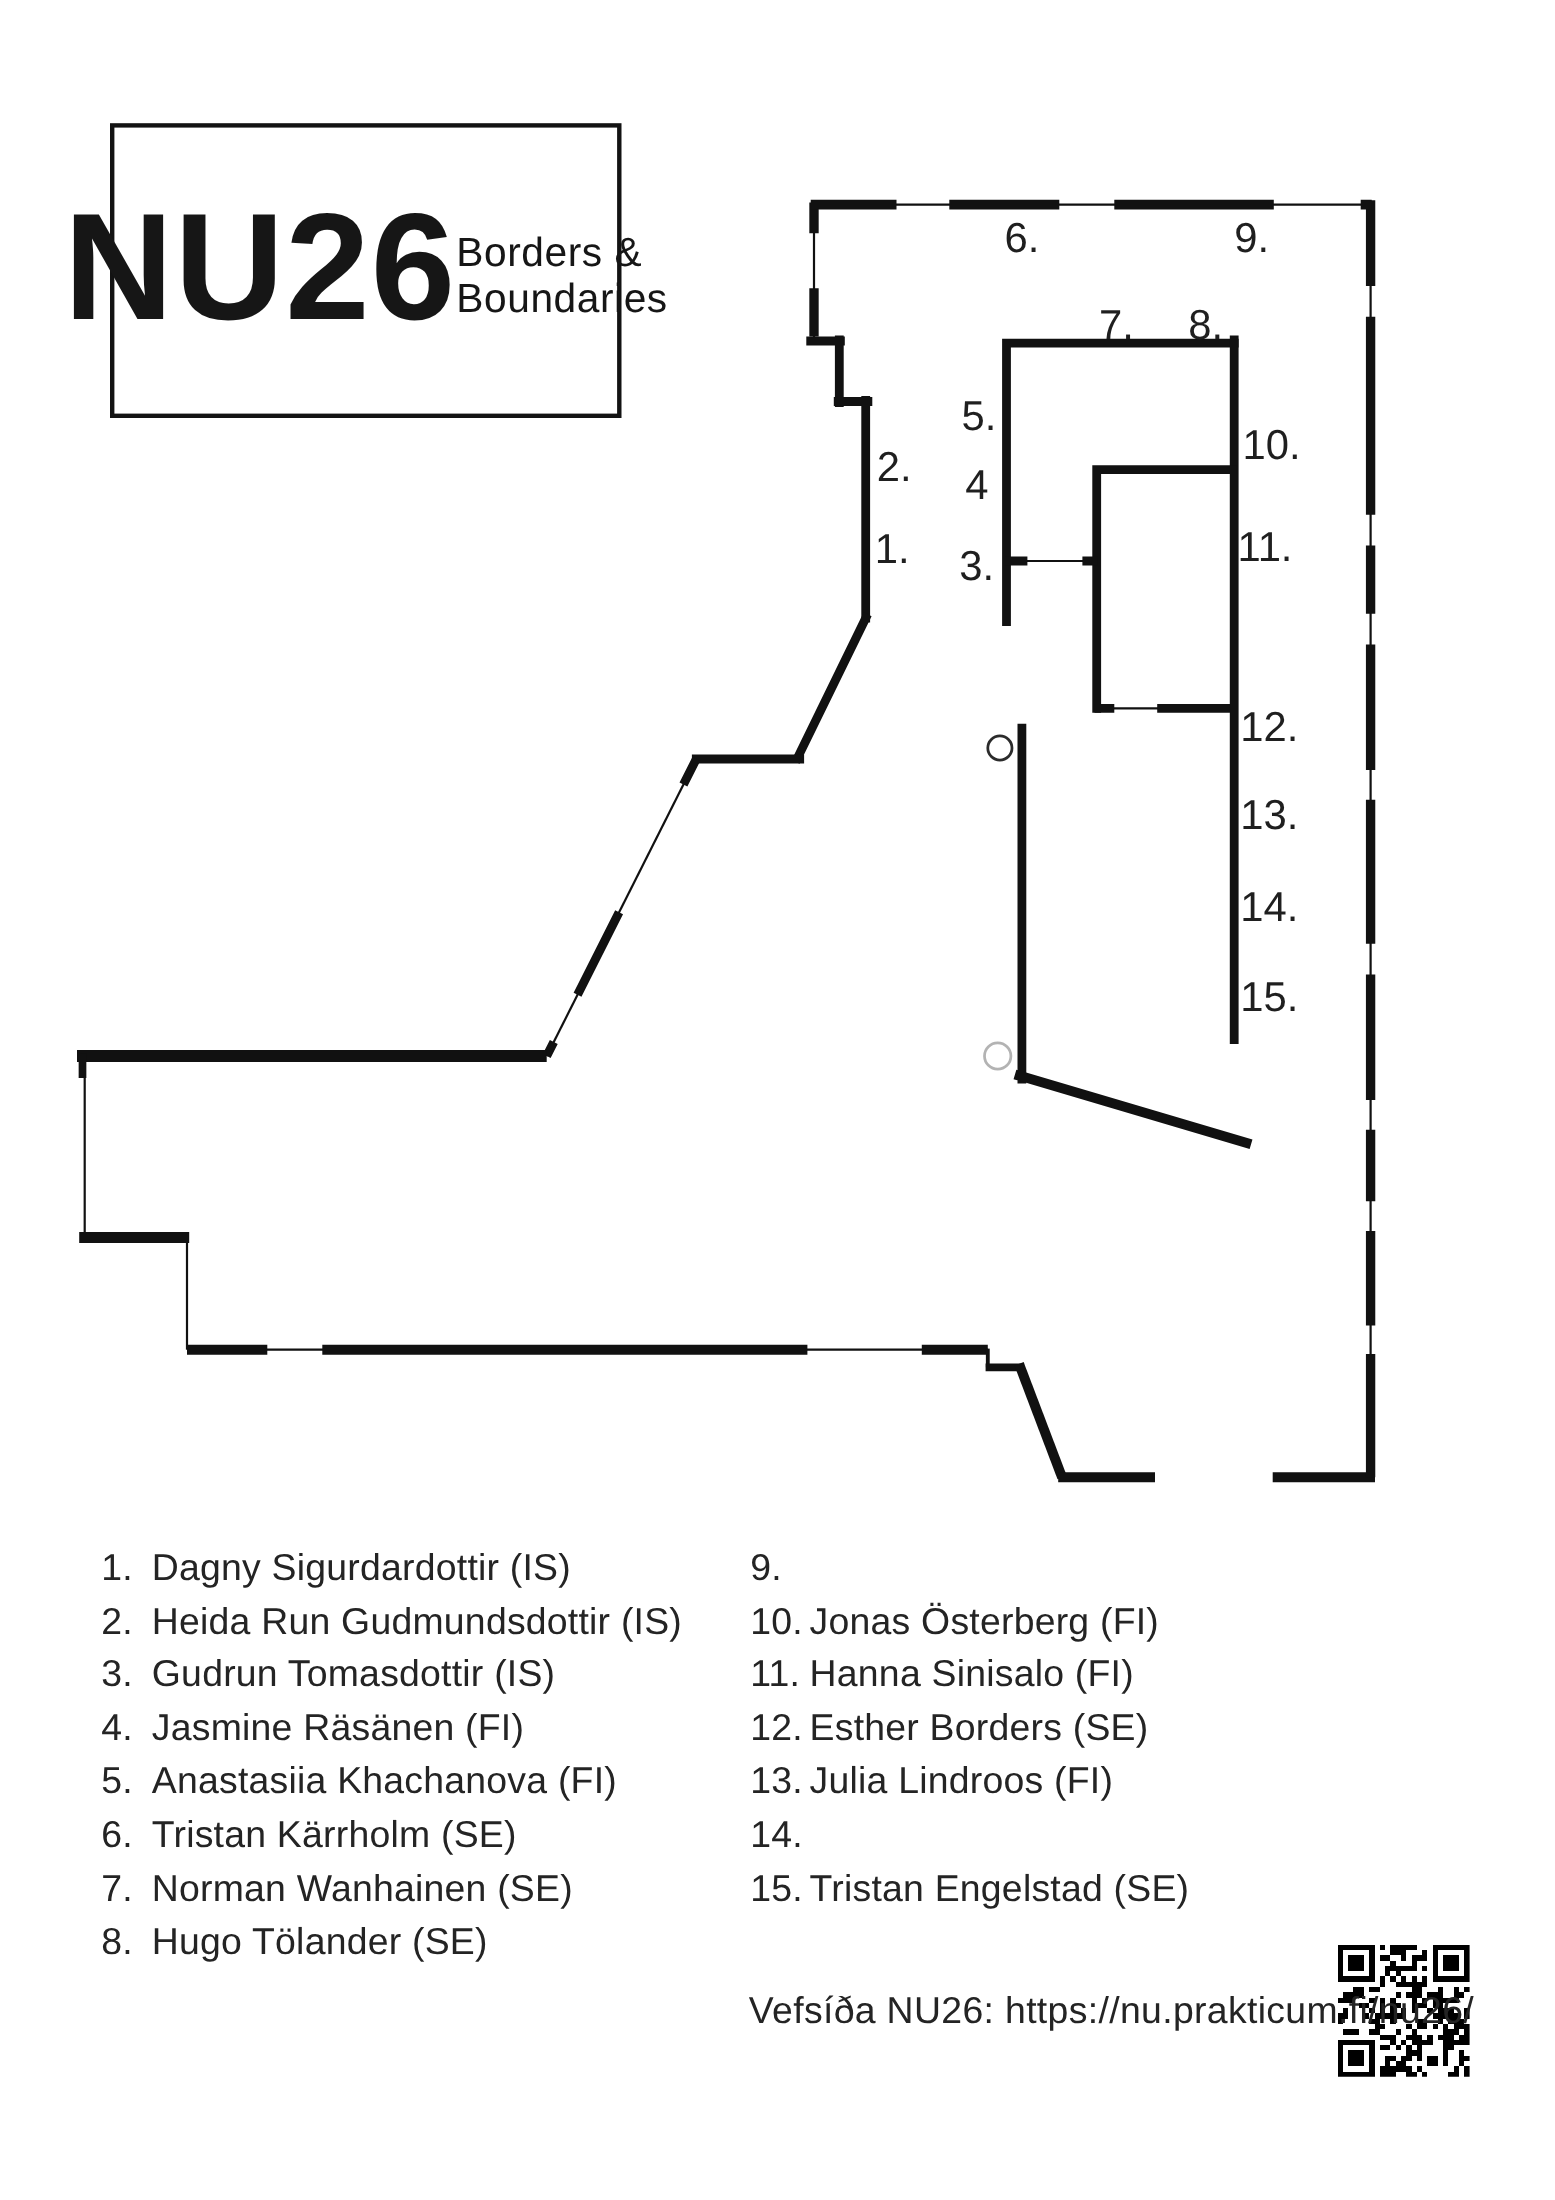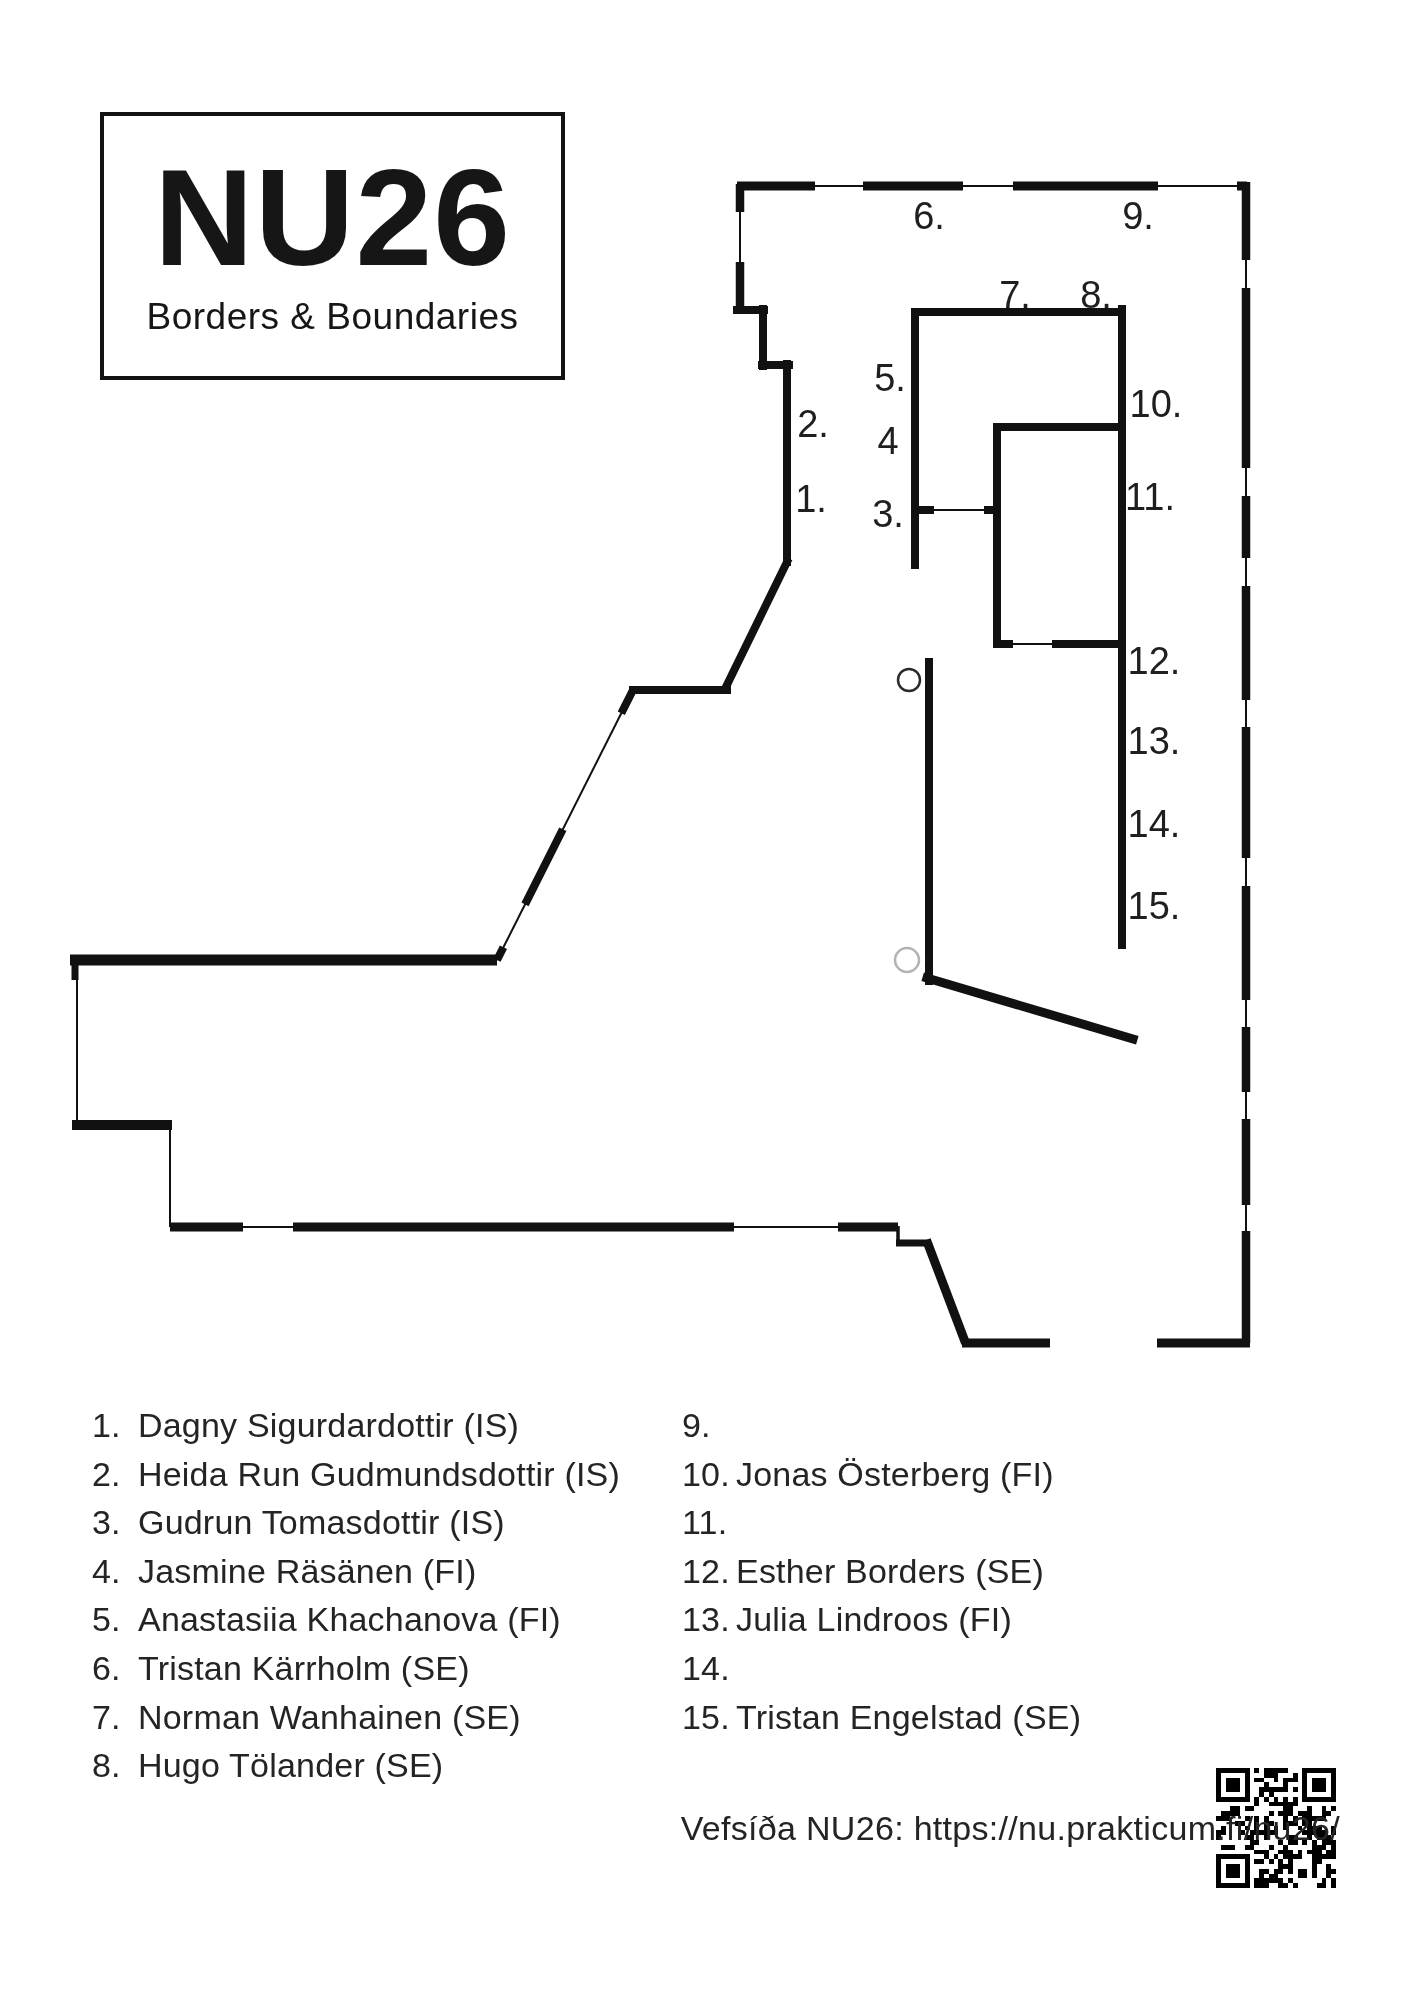--- a/index.html
+++ b/index.html
@@ -8,21 +8,21 @@
     width:1414px;height:2000px;
     background:#ffffff;
     font-family:"Liberation Sans", sans-serif;
     color:#1c1c1c;
     overflow:hidden;
   }
   
   .logo-box{
     position:absolute;left:100px;top:112px;width:465px;height:268px;
     border:4px solid #131313;box-sizing:border-box;
-    display:flex;flex-direction:column;align-items:center;justify-content:center;
+    display:flex;flex-direction:row;align-items:center;justify-content:center;
     background:#ffffff;
   }
   .logo-title{
     font-size:138px;font-weight:700;line-height:1;
     letter-spacing:1px;color:#161616;margin-top:-6px;
   }
   .logo-subtitle{
     font-size:37px;font-weight:400;color:#161616;
     letter-spacing:0.5px;margin-top:10px;
   }
@@ -180,20 +180,21 @@
   <div class="legend-col" id="legend-right">
     <div class="legend-row">
         <span class="legend-num">9.</span>
       </div>
     <div class="legend-row">
         <span class="legend-num">10.</span>
         <span class="legend-name">Jonas Österberg (FI)</span>
       </div>
     <div class="legend-row">
         <span class="legend-num">11.</span>
+        <span class="legend-name">Hanna Sinisalo (FI)</span>
       </div>
     <div class="legend-row">
         <span class="legend-num">12.</span>
         <span class="legend-name">Esther Borders (SE)</span>
       </div>
     <div class="legend-row">
         <span class="legend-num">13.</span>
         <span class="legend-name">Julia Lindroos (FI)</span>
       </div>
     <div class="legend-row">

